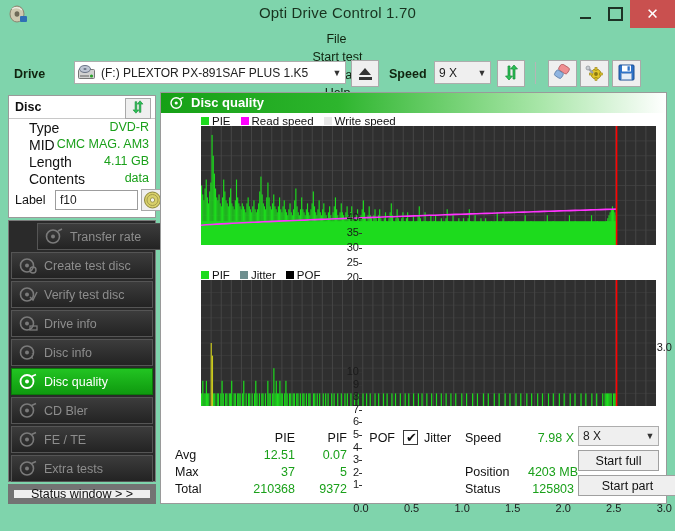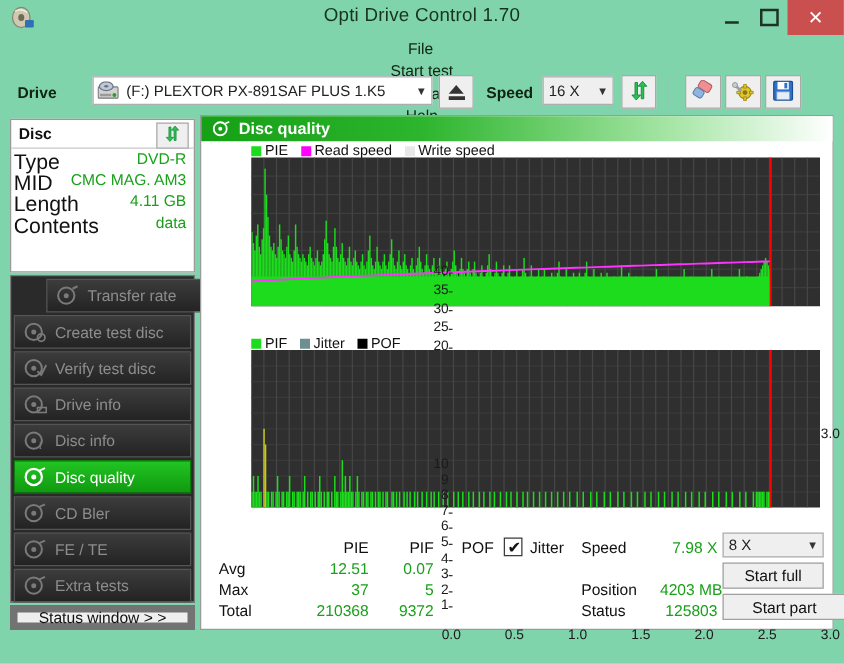--- a/index.html
+++ b/index.html
@@ -55,21 +55,21 @@
   .tbtn-save{left:604px;}
 
   
   .discpanel{position:absolute;left:8px;top:95px;width:148px;height:123px;background:#ffffff;
     border:1px solid #9a9a9a;box-sizing:border-box;}
   .disc-head{position:absolute;left:0;top:0;width:146px;height:22px;border-bottom:1px solid #c8c8c8;}
   .disc-head-t{position:absolute;left:6px;top:4px;font-weight:bold;font-size:12.5px;color:#101010;}
   .disc-refresh{position:absolute;left:116px;top:2px;width:24px;height:19px;background:#efefef;border:1px solid #a9a9a9;
     display:flex;align-items:center;justify-content:center;}
   .drow{position:absolute;left:0;width:146px;height:17px;}
-  .dkey{position:absolute;left:2px;top:0;font-size:17px;color:#111;}
+  .dkey{position:absolute;left:20px;top:0;font-size:14px;color:#111;}
   .dval{position:absolute;right:6px;top:0;font-size:12.5px;color:#1aa01a;}
   .label-row{position:absolute;left:0;top:93px;width:146px;height:26px;}
   .label-key{position:absolute;left:6px;top:4px;font-size:12.5px;color:#111;}
   .label-input{position:absolute;left:46px;top:1px;width:83px;height:20px;background:#fff;border:1px solid #9c9c9c;
     box-sizing:border-box;font-size:12px;color:#222;padding:2px 0 0 4px;}
   .cd-btn{position:absolute;left:132px;top:0px;width:24px;height:23px;}
 
   .navlist{position:absolute;left:8px;top:220px;width:148px;height:262px;
     background:#2a2a2a;border:1px solid #7a7a7a;box-sizing:border-box;}
   .navbtn{position:absolute;left:2px;width:142px;height:27px;box-sizing:border-box;
@@ -173,21 +173,21 @@
 
     <div class="eject-btn">
       <div style="display:flex;flex-direction:column;align-items:center;">
         <div class="eject-tri"></div>
           <div class="eject-bar"></div>
       </div>
     </div>
 
     <div class="lbl-speed">Speed</div>
     <div class="combo speed-combo">
-      <span class="cap">16 X</span>
+      <span class="cap">9 X</span>
       <span class="arr">▼</span>
     </div>
 
     <div class="refresh-btn">
       <span>
         <svg width="17" height="17" viewBox="0 0 17 17">
           <path d="M5 2 L5 12 L2.5 12 L6 16 L9.5 12 L7 12 L7 2 Z" fill="#2cbf55" stroke="#158a37" stroke-width=".7"></path>
           <path d="M12 15 L12 5 L14.5 5 L11 1 L7.5 5 L10 5 L10 15 Z" fill="#2cbf55" stroke="#158a37" stroke-width=".7"></path>
         </svg>
       </span>
@@ -256,20 +256,32 @@
     </div>
     <div class="drow" style="top:58px;">
       <span class="dkey">Length</span>
       <span class="dval">4.11 GB</span>
     </div>
     <div class="drow" style="top:75px;">
       <span class="dkey">Contents</span>
       <span class="dval">data</span>
     </div>
 
+    <div class="label-row">
+      <span class="label-key">Label</span>
+      <div class="label-input">f10</div>
+      <div class="cd-btn">
+        <svg width="24" height="23" viewBox="0 0 24 23">
+          <rect x="0.5" y="0.5" width="22" height="21" fill="#efefef" stroke="#a9a9a9"></rect>
+          <circle cx="11.5" cy="11" r="8" fill="#d8d06a" stroke="#8d873e"></circle>
+          <circle cx="11.5" cy="11" r="5.5" fill="none" stroke="#a39b4c" stroke-width="1"></circle>
+          <circle cx="11.5" cy="11" r="2.2" fill="#f2f2e8" stroke="#8d873e" stroke-width=".8"></circle>
+        </svg>
+      </div>
+    </div>
   </div>
 
   <div class="navlist">
     <div class="navbtn" style="top:2px;margin-left:26px;">
       <span class="nico"><svg width="20" height="17" viewBox="0 0 20 17">
             <circle cx="9" cy="8.5" r="6.5" fill="none" stroke="#7a7a7a" stroke-width="1.6"></circle>
             <circle cx="9" cy="8.5" r="2" fill="#7a7a7a"></circle>
             <path d="M14 3 L18 1" stroke="#7a7a7a" stroke-width="1.6"></path>
           </svg></span>
       <span class="ntxt">Transfer rate</span>

